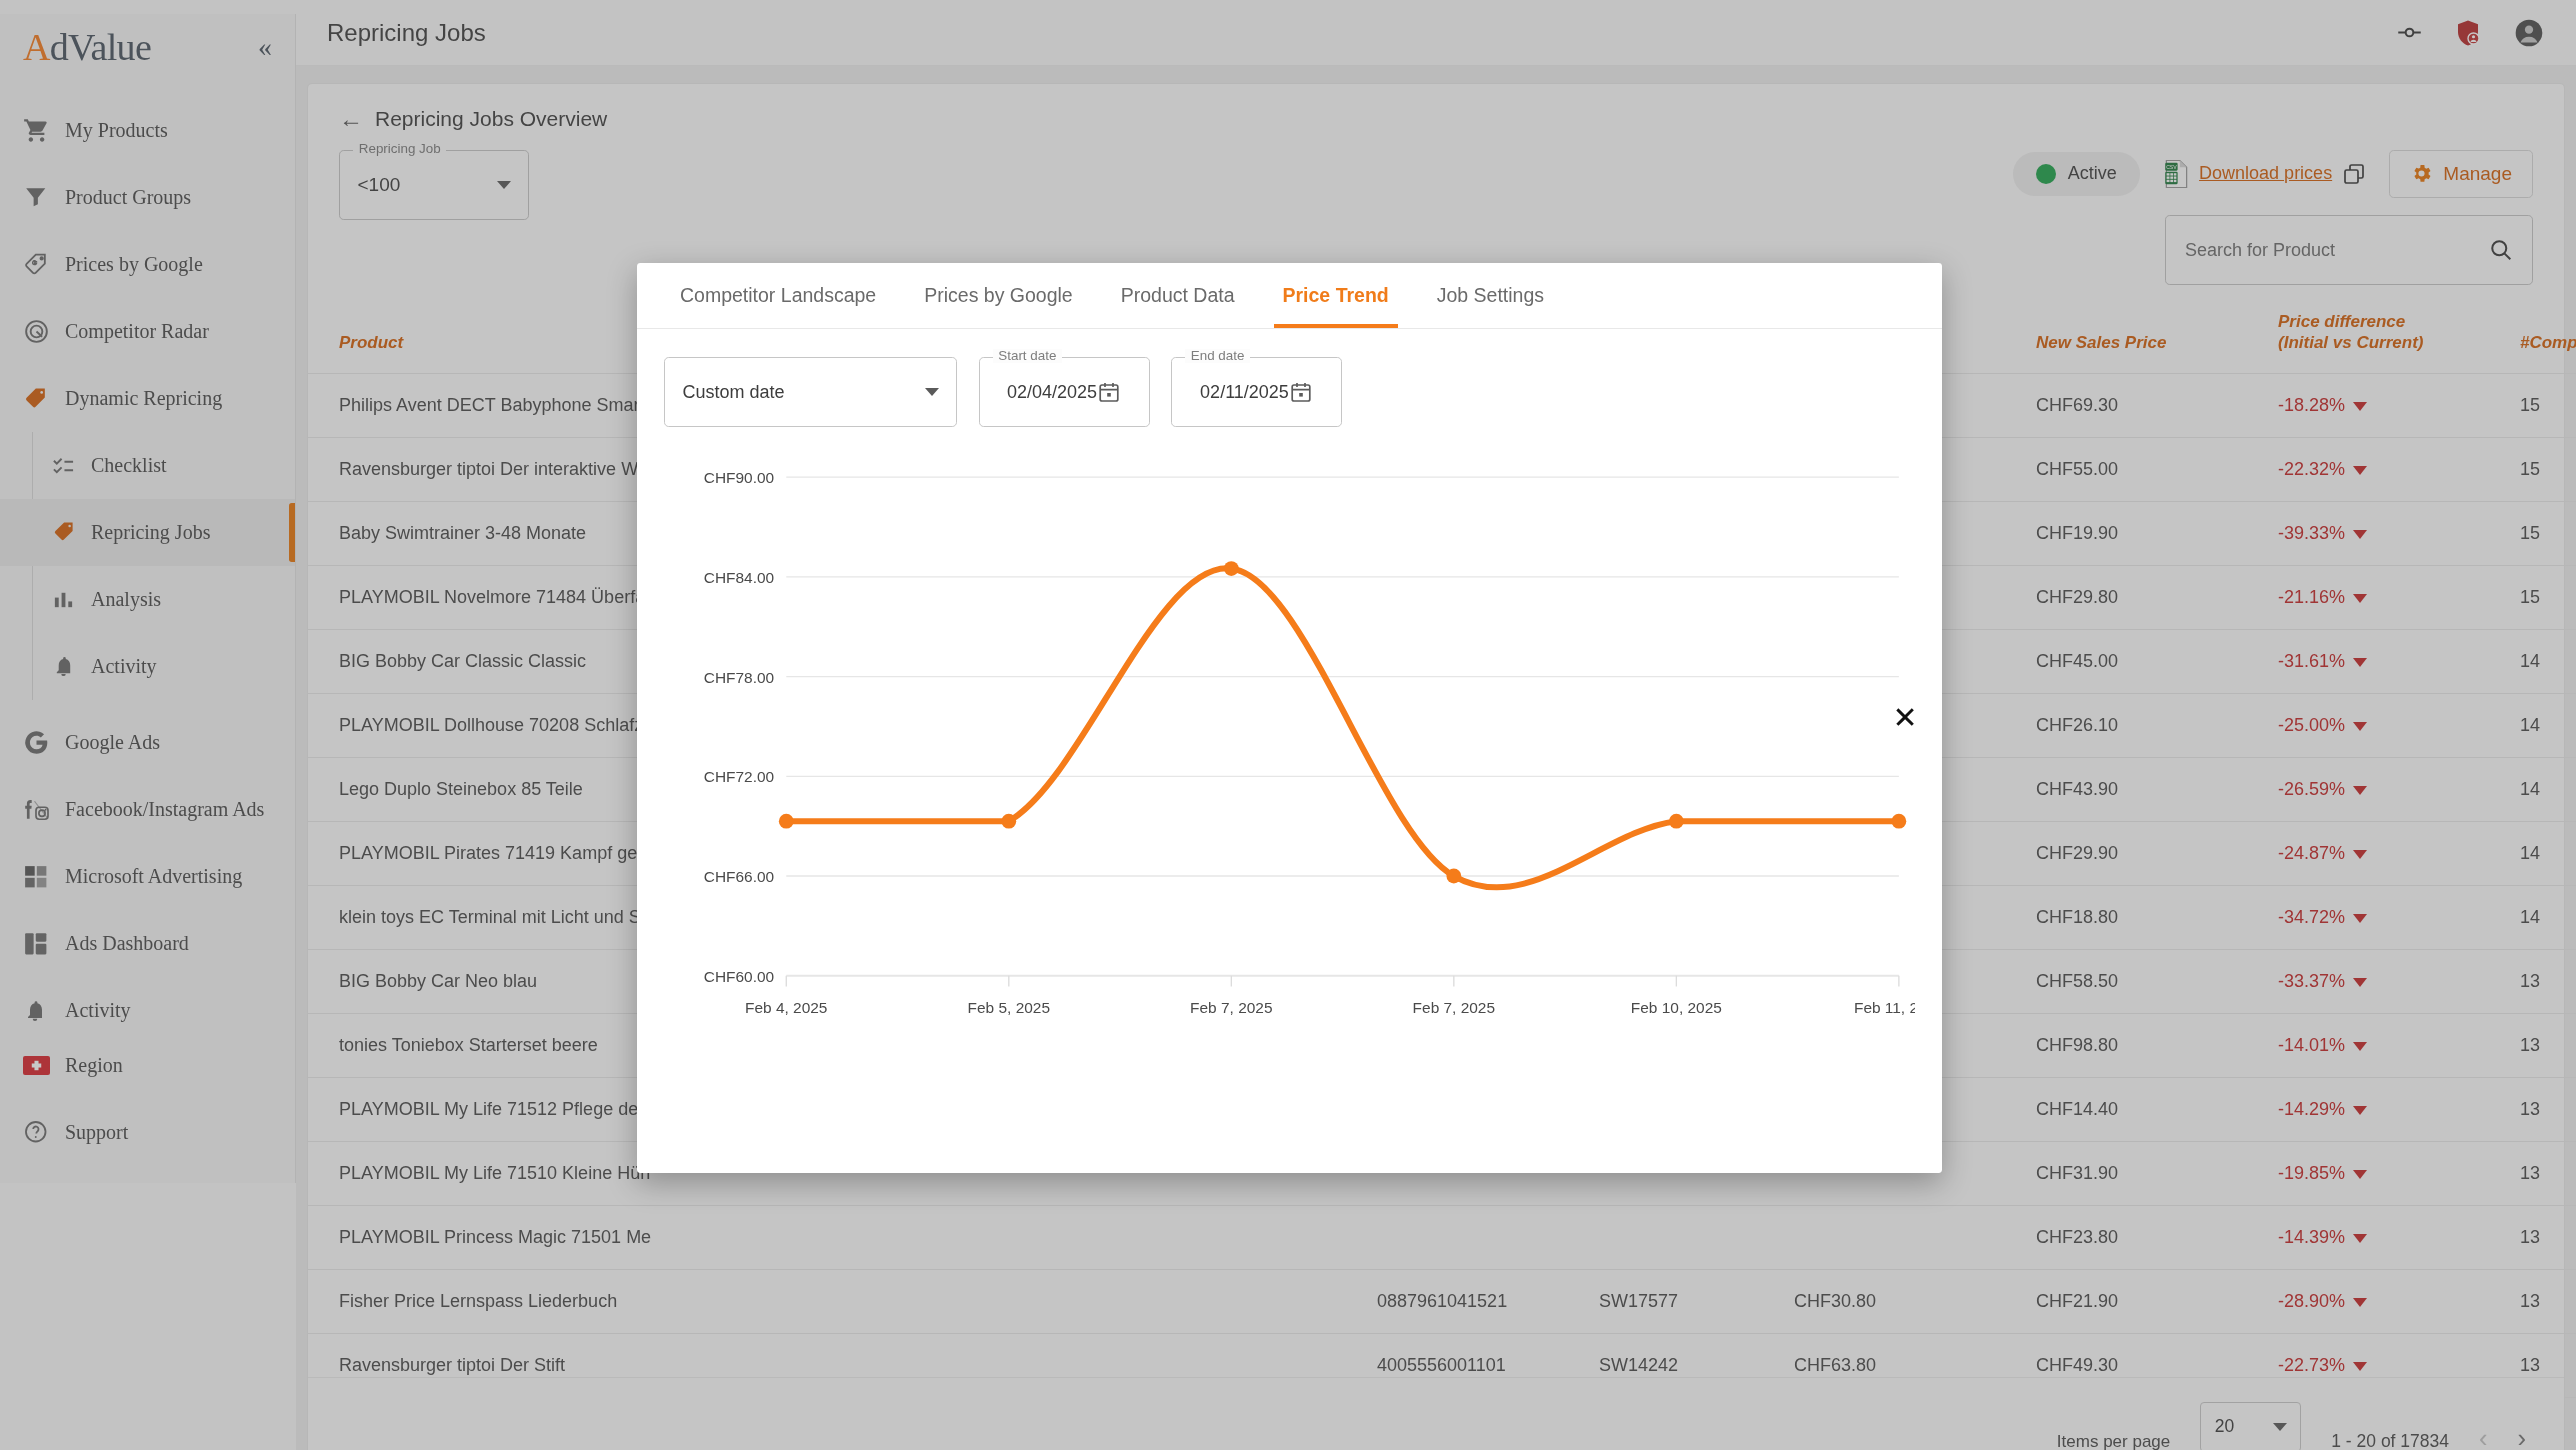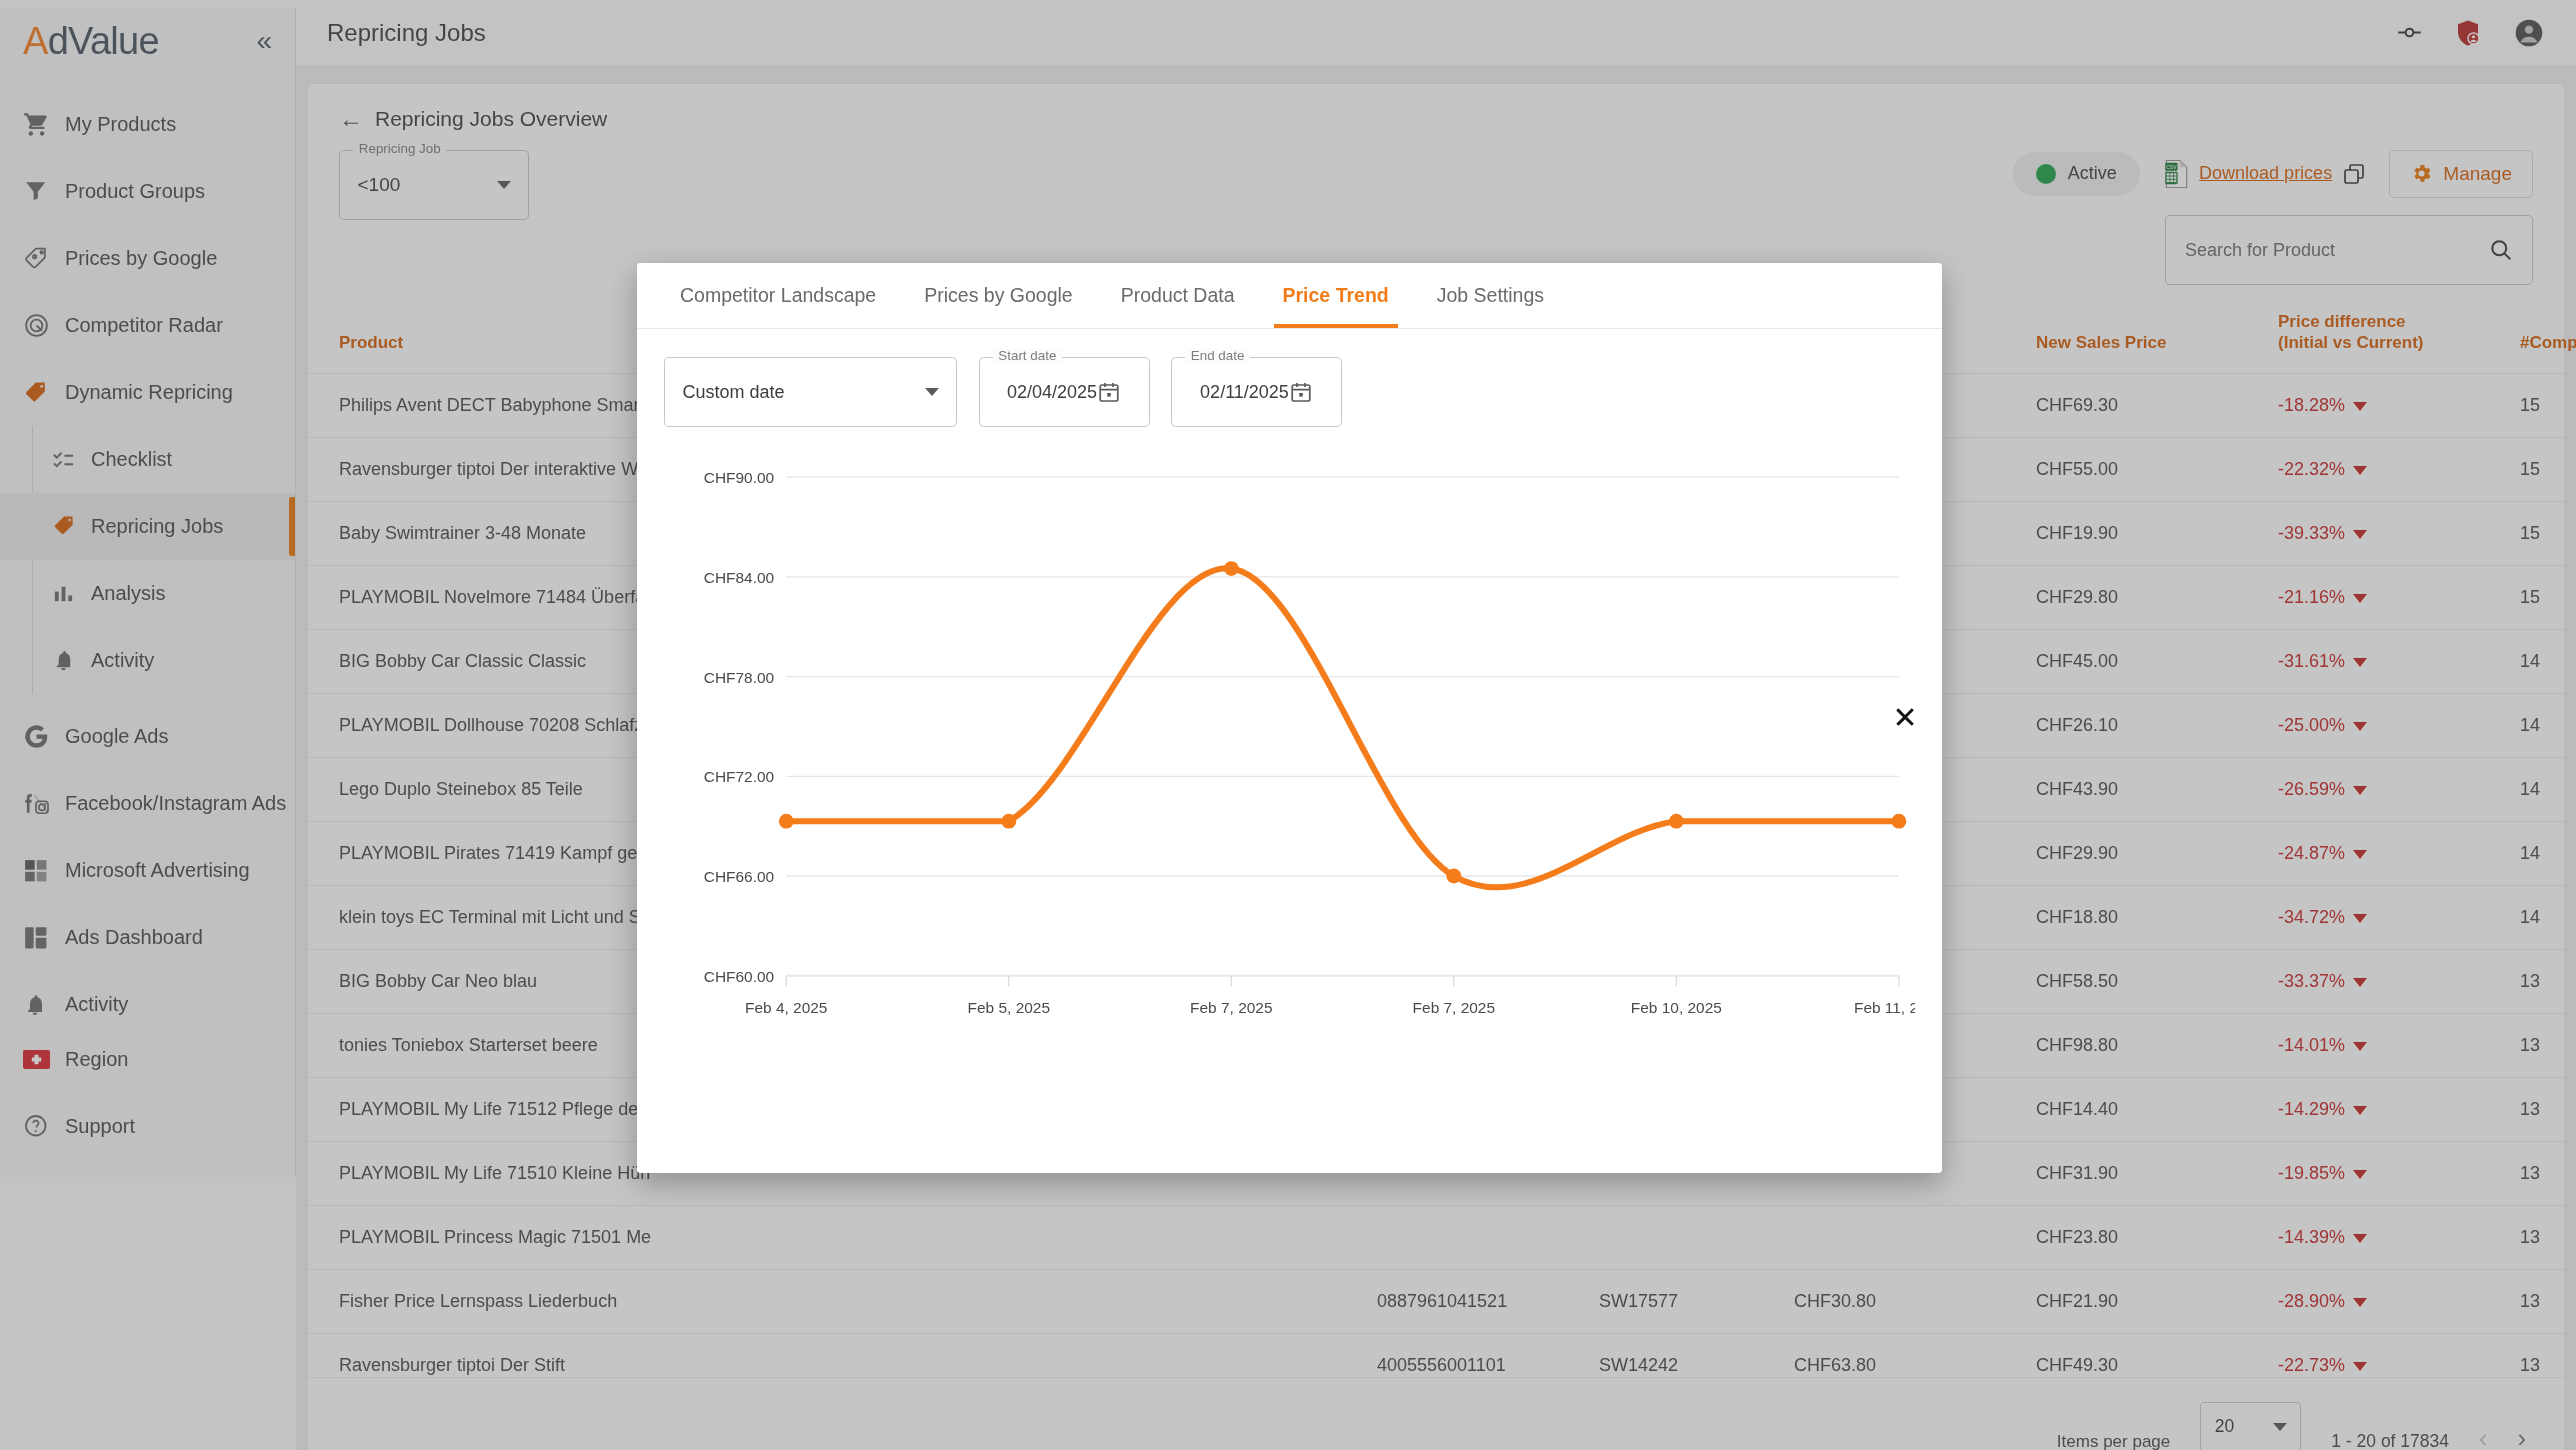--- a/index.html
+++ b/index.html
@@ -6,23 +6,23 @@
   html, body {
     width: 2576px; height: 1451px;
     font-family: "Liberation Sans", sans-serif;
     background: #fafafa;
     overflow: hidden;
   }
   .app { position: relative; width: 2576px; height: 1451px; }
 
   
   .sidebar {
-    position: absolute; left: 0; top: 8px; width: 296px; height: 1169px;
+    position: absolute; left: 0; top: 14px; width: 296px; height: 1169px;
     background: #f5f5f5; border-right: 0.7px solid #e2e2e2;
-    display: flex; flex-direction: column;
+    display: flex; flex-direction: column; font-family: Liberation Serif, serif;
   }
   .brand {
     height: 66px; display: flex; align-items: center;
     padding: 0 23px; justify-content: space-between;
   }
   .logo { font-size: 38px; font-weight: 400; letter-spacing: -0.7px; color: #4a5560; line-height: 1; }
   .logo .a { color: #f57c20; }
   .collapse { color: #4a5560; font-size: 28px; line-height: 1; cursor: pointer; }
 
   .navlist { padding-top: 17.5px; flex: 1 1 auto; overflow: hidden; }
@@ -109,21 +109,21 @@
   .search-box {
     border: 0.7px solid #c6c6c6; border-radius: 4.7px; width: 368px; height: 70px;
     display: flex; align-items: center; padding: 0 19px; justify-content: space-between;
   }
   .search-box .ph { font-size: 18px; color: #6f6f6f; }
 
   
   .tbl { width: 100%; border-collapse: collapse; margin-top: 19px; table-layout: fixed; }
   .tbl th {
     font-size: 17px; color: #d4610d; font-weight: 600; text-align: left;
-    padding: 6.7px 0 20px 0; vertical-align: bottom; line-height: 1.25;
+    padding: 6.7px 0 20px 0; vertical-align: bottom; line-height: 1.25; font-style: italic;
   }
   .tbl td {
     font-size: 18px; color: #4a4a4a; padding: 21px 0; border-top: 0.7px solid #e8e8e8;
     white-space: nowrap; overflow: hidden; text-overflow: ellipsis;
   }
   .tbl .c-prod { width: 1069px; padding-left: 31px; }
   .tbl .c-gtin { width: 222px; }
   .tbl .c-sku  { width: 195px; }
   .tbl .c-init { width: 242px; }
   .tbl .c-new  { width: 242px; }

